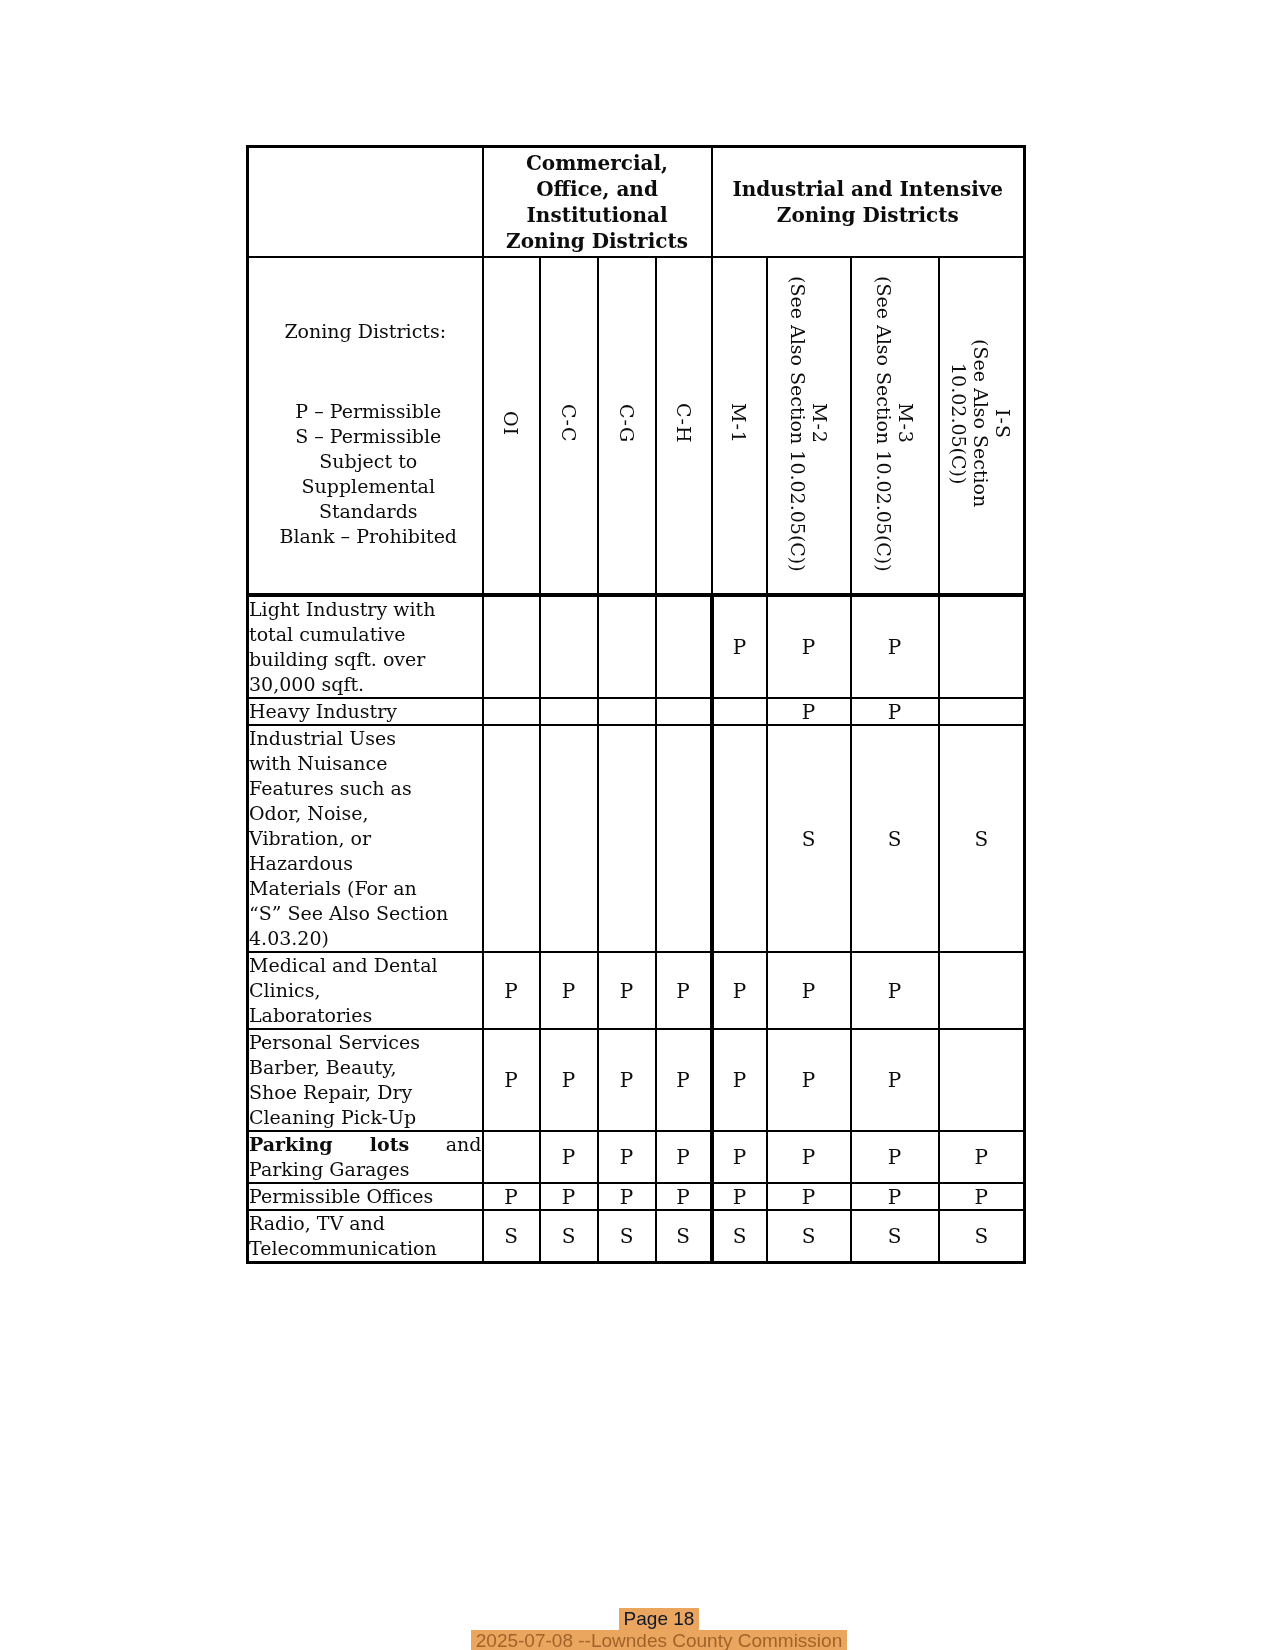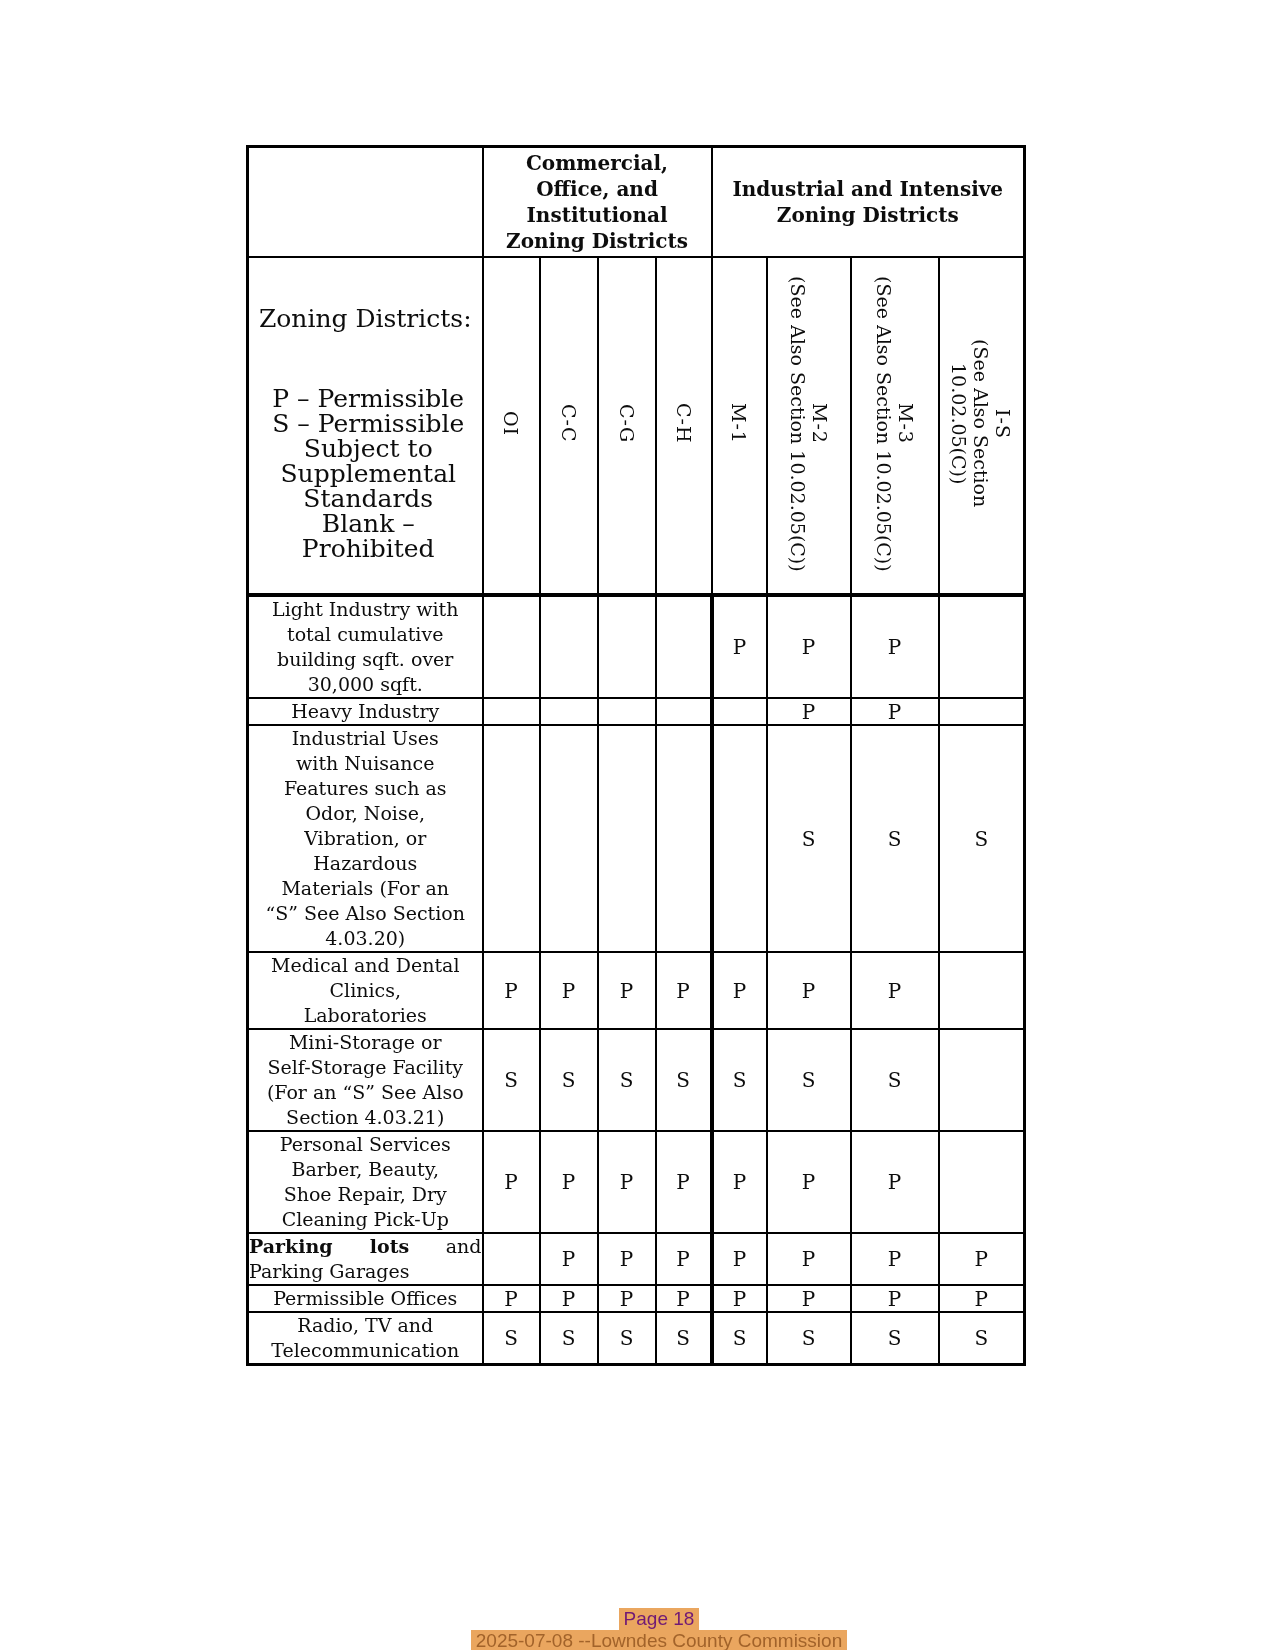--- a/index.html
+++ b/index.html
@@ -44,21 +44,21 @@
     line-height: 26px;
     padding: 2px 6px;
   }
   th.group-industrial { border-left-width: 4px; }
 
   
   th.corner {
     vertical-align: top;
     text-align: left;
     font-weight: bold;
-    font-size: 25px;
+    font-size: 19px;
     line-height: 25px;
   }
   .corner-title {
     text-align: center;
     padding-top: 16px;
   }
   .corner-legend {
     white-space: pre-line;
     padding: 55px 6px 0 12px;
   }
@@ -88,21 +88,21 @@
   }
 
   
   td.mark-cell {
     text-align: center;
     vertical-align: middle;
     font-size: 20px;
   }
   td.mark-cell.group-div { border-left-width: 4px; }
   th.row-label {
-    text-align: center;
+    text-align: left;
     vertical-align: middle;
     font-size: 19px;
     line-height: 25px;
     padding: 6px 6px 6px 12px;
     white-space: pre-line;
   }
   th.row-label b { font-weight: bold; }
   th.row-label.justified {
     text-align: justify;
     white-space: normal;
@@ -239,34 +239,20 @@
           <td class="mark-cell">P</td>
           <td class="mark-cell">P</td>
           <td class="mark-cell">P</td>
           <td class="mark-cell">P</td>
           <td class="mark-cell group-div">P</td>
           <td class="mark-cell">P</td>
           <td class="mark-cell">P</td>
           <td class="mark-cell"></td>
         </tr>
         <tr>
-          <th class="row-label">Mini-Storage or
-Self-Storage Facility
-(For an “S” See Also
-Section 4.03.21)</th>
-          <td class="mark-cell">S</td>
-          <td class="mark-cell">S</td>
-          <td class="mark-cell">S</td>
-          <td class="mark-cell">S</td>
-          <td class="mark-cell group-div">S</td>
-          <td class="mark-cell">S</td>
-          <td class="mark-cell">S</td>
-          <td class="mark-cell"></td>
-        </tr>
-        <tr>
           <th class="row-label">Personal Services
 Barber, Beauty,
 Shoe Repair, Dry
 Cleaning Pick-Up</th>
           <td class="mark-cell">P</td>
           <td class="mark-cell">P</td>
           <td class="mark-cell">P</td>
           <td class="mark-cell">P</td>
           <td class="mark-cell group-div">P</td>
           <td class="mark-cell">P</td>
@@ -305,20 +291,20 @@
           <td class="mark-cell group-div">S</td>
           <td class="mark-cell">S</td>
           <td class="mark-cell">S</td>
           <td class="mark-cell">S</td>
         </tr>
       </tbody>
   </table>
 
   <div id="footer">
     <div>
-      <span class="hl" style="background: rgb(234, 166, 95); color: #701a75;">Page 18</span>
+      <span class="hl" style="background: rgb(234, 166, 95); color: #0f172a;">Page 18</span>
     </div>
     <div>
       <span class="hl" style="background: rgb(234, 166, 95); color: rgb(162, 99, 42);">2025-07-08 --Lowndes County Commission</span>
     </div>
   </div>
 
 </div>
 
 </body></html>

